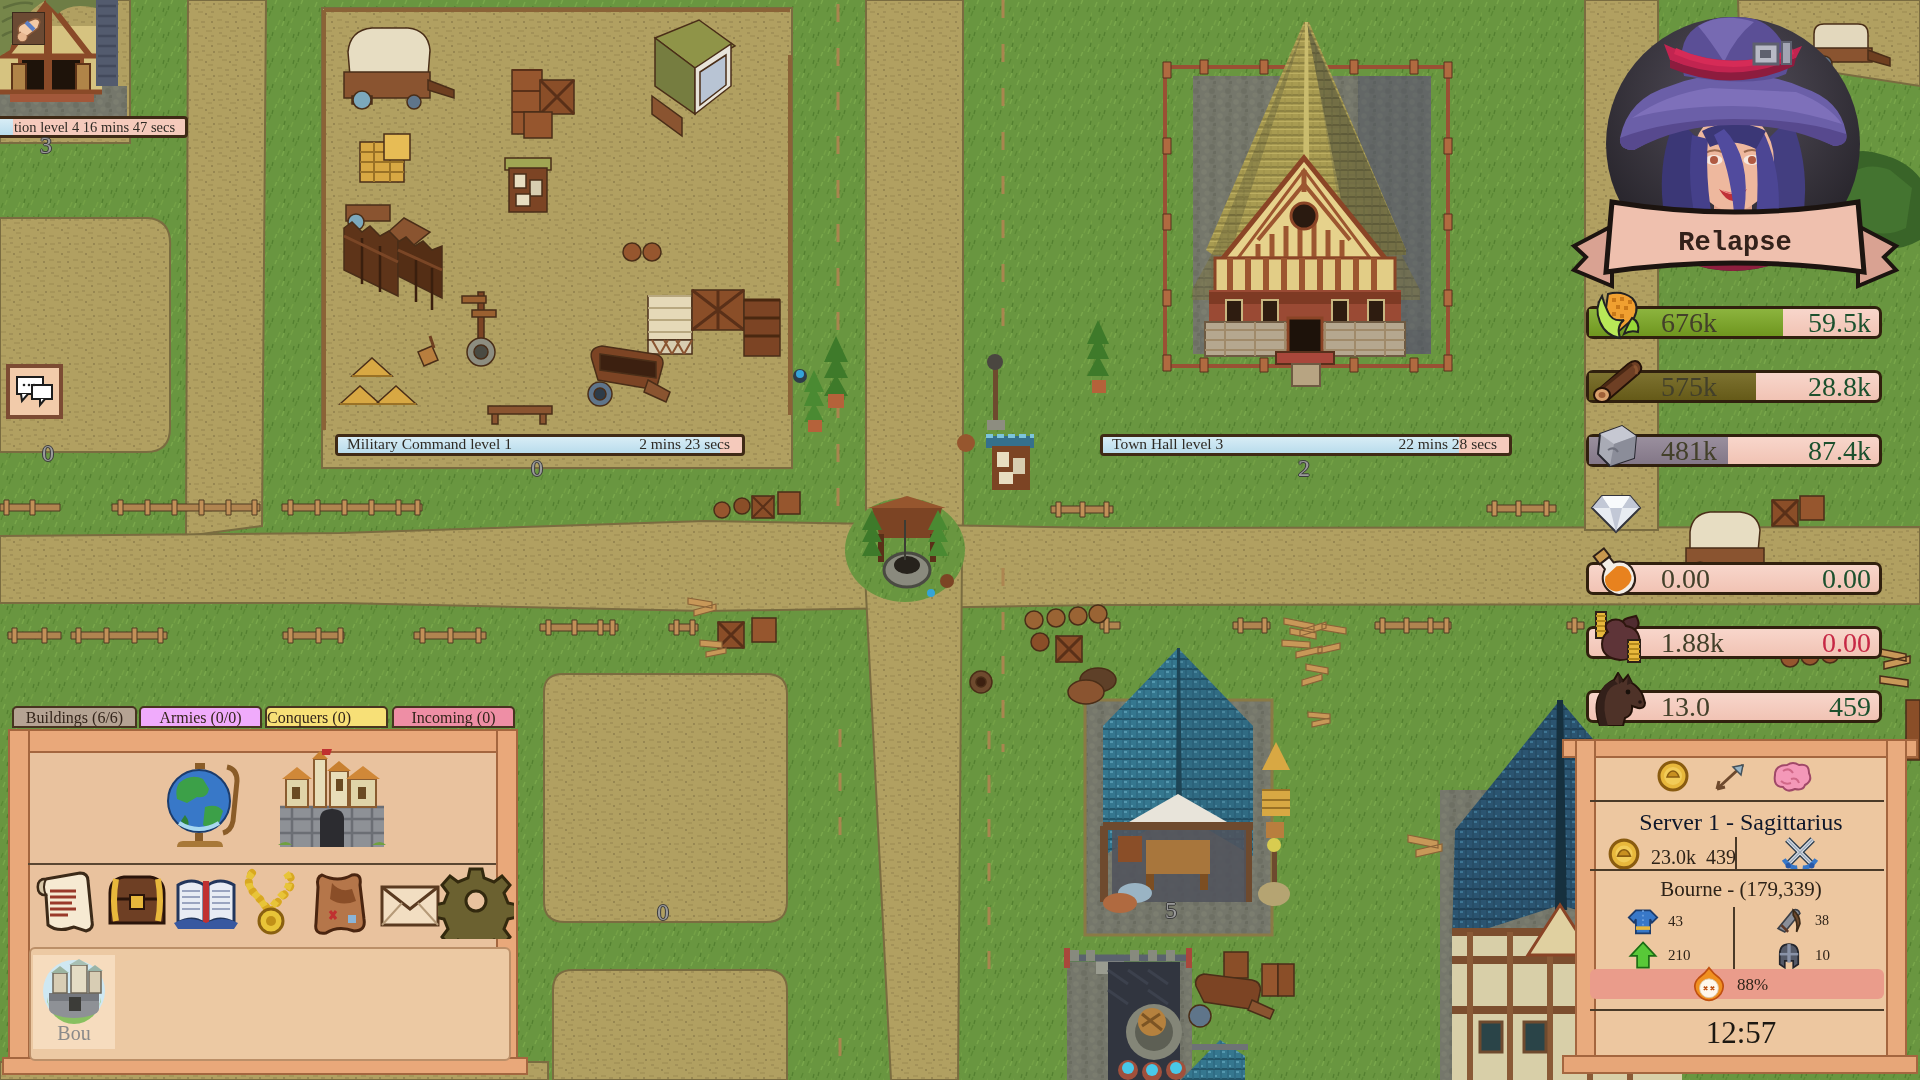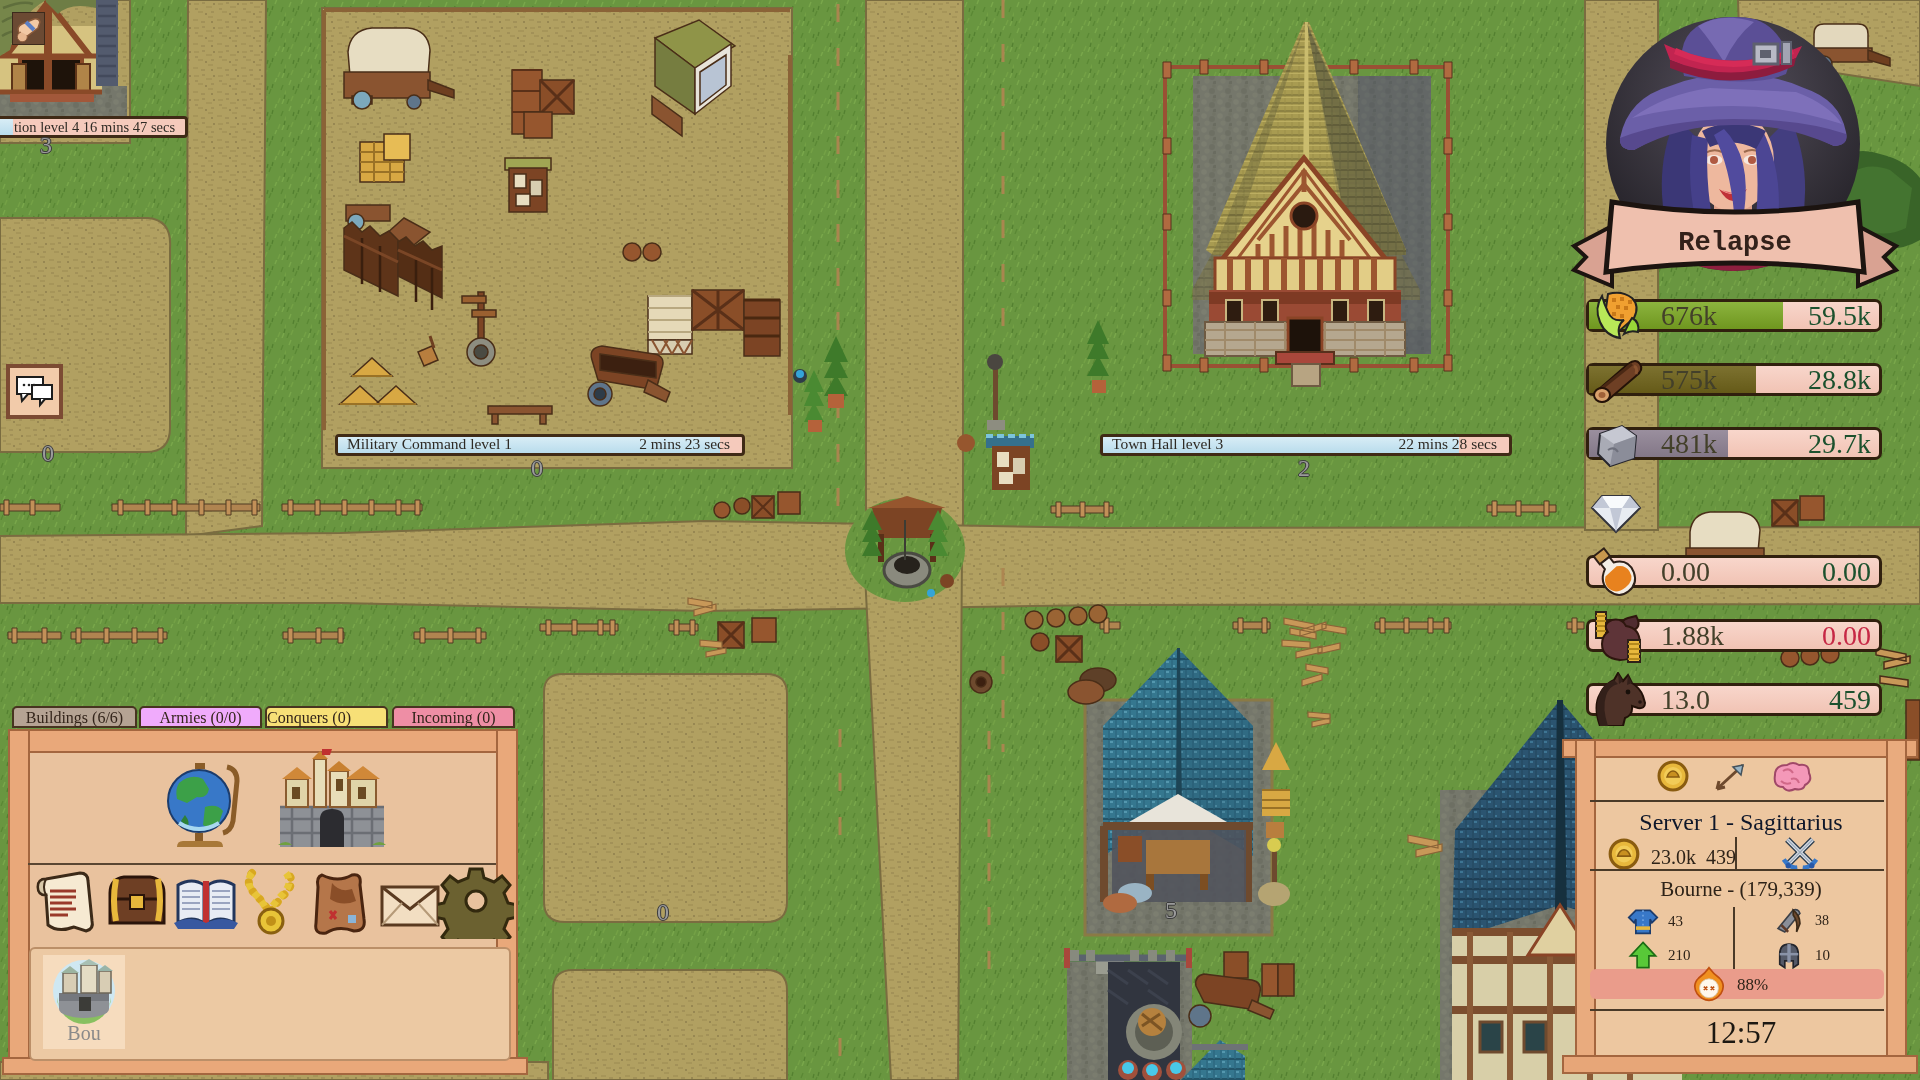--- a/index.html
+++ b/index.html
@@ -1,20 +1,20 @@
 <!DOCTYPE html>
 <html><head><meta charset="utf-8"><style>
 html,body{margin:0;padding:0;}
 #stage{position:relative;width:1920px;height:1080px;overflow:hidden;background:#6e9e40;font-family:"Liberation Serif",serif;}
 #stage svg{position:absolute;left:0;top:0;}
 .abs{position:absolute;}
 .num{position:absolute;color:#9b9b9b;font-size:24px;font-family:"Liberation Serif",serif;text-shadow:-1px 0 0 #3c3c3c,1px 0 0 #3c3c3c,0 -1px 0 #3c3c3c,0 1px 0 #3c3c3c;}
 .pbar{position:absolute;height:16px;border:3px solid #3f2a16;border-radius:4px;background:#f5cabc;overflow:hidden;font-size:15.5px;line-height:16px;color:#2e2a24;white-space:nowrap;}
 .pfill{position:absolute;left:0;top:0;bottom:0;background:linear-gradient(#d8edf6,#b9dcec);}
-.rbar{position:absolute;left:1586px;width:290px;height:27px;border:3px solid #30200e;border-radius:7px;background:linear-gradient(#f8d6cb,#f1c3b4);}
+.rbar{position:absolute;left:1586px;width:290px;height:27px;border:3px solid #30200e;border-radius:7px;background:linear-gradient(#f8d6cb,#f1c3b4);margin-top:7px;}
 .rfill{position:absolute;left:0;top:0;bottom:0;}
 .rtxt{position:absolute;top:0;height:27px;line-height:27px;font-size:28px;}
 .lval{left:72px;color:#43402a;}
 .rval{right:8px;color:#1c512e;}
 </style></head><body>
 <div id="stage">
 <svg width="1920" height="1080" viewBox="0 0 1920 1080">
 <defs>
 <pattern id="g" width="26" height="26" patternUnits="userSpaceOnUse">
 <rect width="26" height="26" fill="#699640"></rect>
@@ -450,21 +450,21 @@
       <span class="rtxt rval">59.5k</span>
     </div>
 <div class="rbar" style="top:363px;">
       <div class="rfill" style="width:167px;background:linear-gradient(#7d7230,#655a18);"></div>
       <span class="rtxt lval">575k</span>
       <span class="rtxt rval">28.8k</span>
     </div>
 <div class="rbar" style="top:427px;">
       <div class="rfill" style="width:139px;background:linear-gradient(#9a8f9e,#837787);"></div>
       <span class="rtxt lval">481k</span>
-      <span class="rtxt rval">29.7k</span>
+      <span class="rtxt rval">87.4k</span>
     </div>
 <div class="rbar" style="top:555px;">
       <span class="rtxt lval">0.00</span>
       <span class="rtxt rval">0.00</span>
     </div>
 <div class="rbar" style="top:619px;">
       <span class="rtxt lval">1.88k</span>
       <span class="rtxt rval" style="color:#c62845;">0.00</span>
     </div>
 <div class="rbar" style="top:683px;">
@@ -524,21 +524,21 @@
 <div class="abs" style="left:265px;top:706px;width:119px;height:18px;background:#f7e077;border:2px solid #473420;border-radius:5px 5px 0 0;text-align:left;font-size:16px;color:#33241a;line-height:19px;">Conquers (0)</div>
 <div class="abs" style="left:392px;top:706px;width:119px;height:18px;background:#ee8ea5;border:2px solid #473420;border-radius:5px 5px 0 0;text-align:center;font-size:16px;color:#33241a;line-height:19px;">Incoming (0)</div>
 
 <div class="abs" style="left:8px;top:729px;width:506px;height:332px;background:#e9c29e;border:2px solid #a4663f;">
 <div class="abs" style="left:-2px;top:-2px;width:506px;height:20px;background:#e9a87a;border:2px solid #a4663f;"></div>
 <div class="abs" style="left:-2px;top:-2px;width:18px;height:332px;background:#e9a87a;border:2px solid #a4663f;"></div>
 <div class="abs" style="left:486px;top:-2px;width:18px;height:332px;background:#e9a87a;border:2px solid #a4663f;"></div>
 <div class="abs" style="left:-8px;top:326px;width:522px;height:14px;background:#e9a87a;border:2px solid #a4663f;"></div>
 <div class="abs" style="left:18px;top:132px;width:468px;height:2px;background:#5a4632;"></div>
 <div class="abs" style="left:19px;top:216px;width:478px;height:110px;background:#ecc9a3;border:2px solid #bb8f68;border-radius:6px;">
-<div class="abs" style="left:12px;top:6px;width:82px;height:94px;background:#f6dcbe;">
+<div class="abs" style="left:2px;top:6px;width:82px;height:94px;background:#f6dcbe;">
 <svg width="82" height="70" style="position:absolute;left:0;top:2px;">
             <circle cx="41" cy="34" r="31" fill="#cfe8f2"></circle>
             <path d="M14,40 a27,27 0 0 0 54,0 l-2,10 a26,10 0 0 1 -50,0 Z" fill="#88c060"></path>
             <path d="M16,36 h50 v16 a25,9 0 0 1 -50,0 Z" fill="#8e9196"></path>
             <path d="M16,36 h50 v8 h-50 Z" fill="#75787e"></path>
             <rect x="20" y="16" width="14" height="20" fill="#d8cdb4" stroke="#6e6658" stroke-width="1.5"></rect>
             <path d="M18,16 l9,-7 l9,7 Z" fill="#9cb4a0"></path>
             <rect x="38" y="8" width="16" height="28" fill="#e4dcc4" stroke="#6e6658" stroke-width="1.5"></rect>
             <path d="M36,8 l10,-6 l10,6 Z" fill="#a8c0b4"></path>
             <rect x="56" y="14" width="12" height="22" fill="#d8cdb4" stroke="#6e6658" stroke-width="1.5"></rect>

